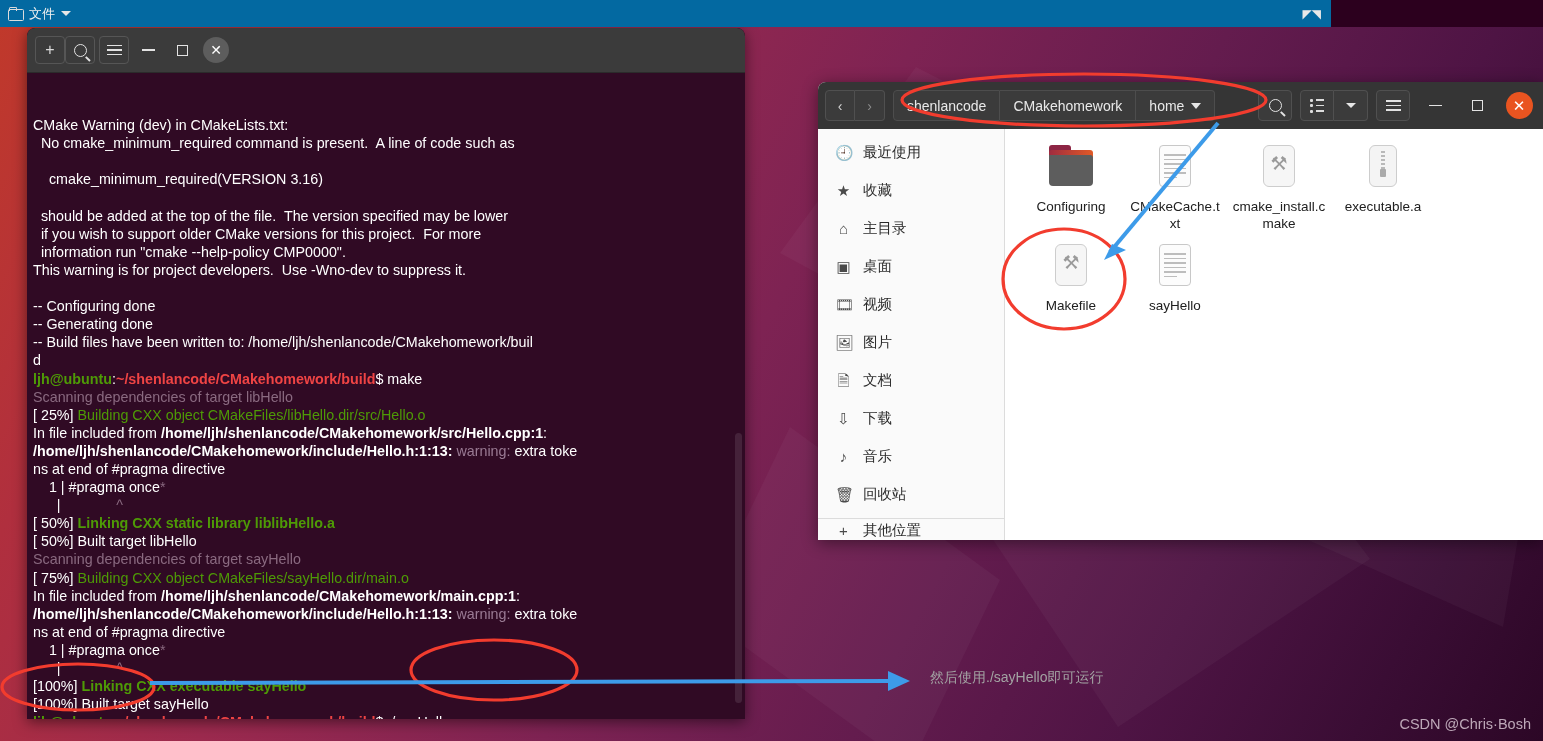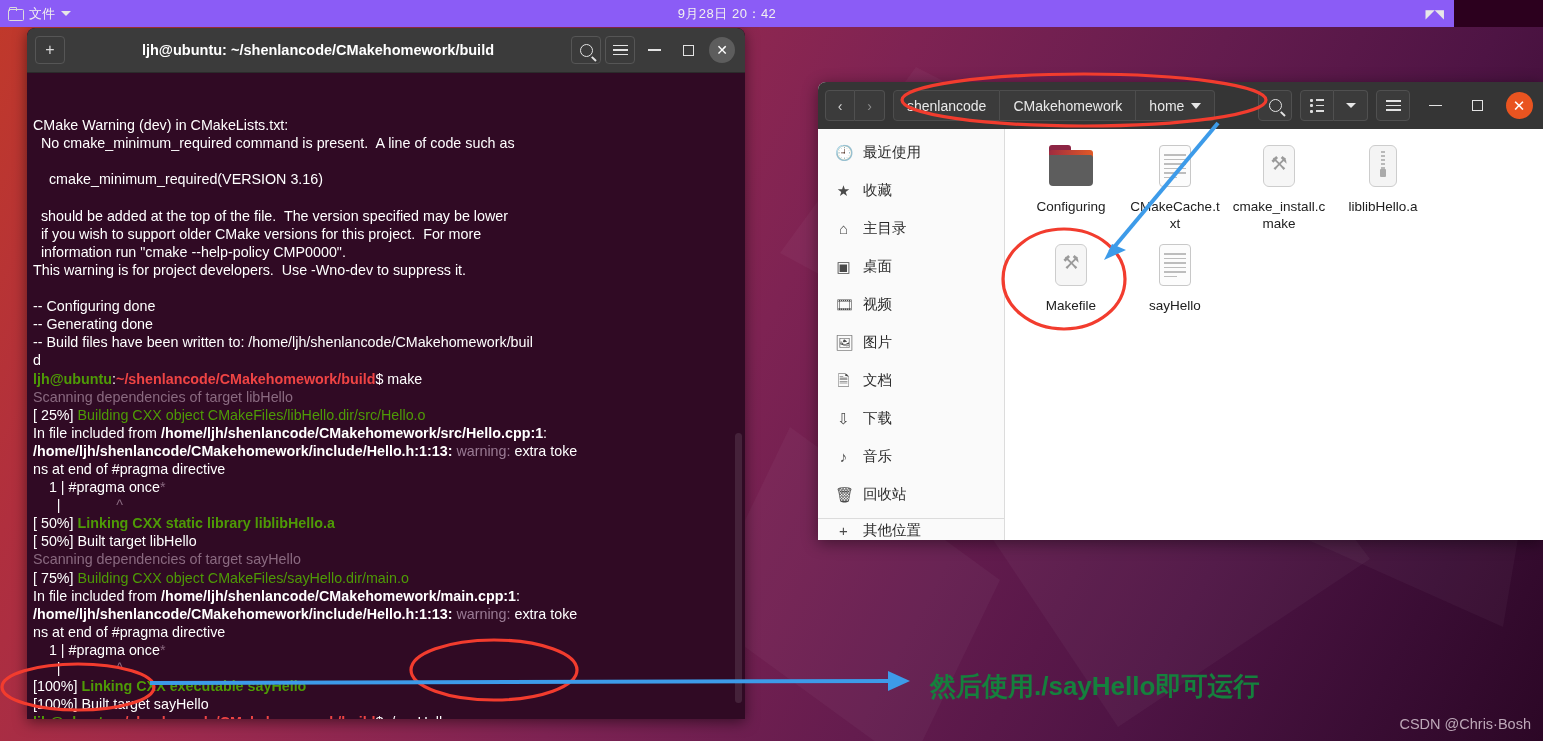--- a/index.html
+++ b/index.html
@@ -32,22 +32,22 @@
          background: rgba(255,255,255,0.028); }
   .wp3 { left: 700px; top: 400px; width: 300px; height: 340px;
          clip-path: polygon(30% 0%, 100% 45%, 70% 100%, 0% 55%);
          background: rgba(255,255,255,0.022); }
   .wp4 { left: 1180px; top: 120px; width: 380px; height: 480px;
          clip-path: polygon(20% 0%, 100% 30%, 85% 100%, 0% 70%);
          background: rgba(255,255,255,0.02); }
 
   
   #topbar {
-    position: absolute; left: 0; top: 0; width: 1454px; height: 27px;
-    background: #8b5cf6; color: #f2f1f0;
+    position: absolute; left: 0; top: 0; width: 1331px; height: 27px;
+    background: #0369a1; color: #f2f1f0;
     display: flex; align-items: center;
     font-size: 13px;
     z-index: 100;
   }
   #topbar .tb-left { display: flex; align-items: center; gap: 6px; padding-left: 8px; }
   #topbar .tb-center {
     position: absolute; left: 0; right: 0; text-align: center;
     font-size: 13px; letter-spacing: .5px; pointer-events: none;
   }
   #topbar .tb-right { margin-left: auto; padding-right: 10px; display: flex; align-items: center; gap: 8px; }
@@ -250,59 +250,56 @@
   .ic-arch .zip i { display: block; height: 2px; background: #b9b9b9; margin-bottom: 2px; }
   .ic-arch .pull {
     position: absolute; left: 21px; top: 26px; width: 6px; height: 8px;
     background: #aaaaaa; border-radius: 1px;
   }
 
   
   #ann { position: absolute; left: 0; top: 0; width: 1543px; height: 741px;
          pointer-events: none; z-index: 60; }
   .ann-text {
-    position: absolute; color: #15803d; font-size: 26px;
+    position: absolute; color: #a3a3a3; font-size: 14px;
     font-family: "Liberation Sans","DejaVu Sans", sans-serif;
     white-space: nowrap;
-    font-weight: bold;
   }
   #watermark {
     position: absolute; right: 12px; bottom: 9px;
     color: #bda8b8; font-size: 14.5px; z-index: 70;
     font-family: "Liberation Sans", sans-serif;
   }
 </style>
 </head>
 <body>
 
 <div id="topbar">
   <div class="tb-left">
     <span class="files-icon"></span>
     <span>文件</span>
     <span class="caret-down"></span>
   </div>
-  <div class="tb-center">9月28日  20：42</div>
   <div class="tb-right">
     <span class="sys-icon">◤◥</span>
   </div>
 </div>
 
 <div id="desktop">
   <div class="wp-shape wp1"></div>
   <div class="wp-shape wp2"></div>
   <div class="wp-shape wp3"></div>
   <div class="wp-shape wp4"></div>
 </div>
 
 <div id="terminal">
   <div id="term-titlebar">
     <div class="tbtn">
       <span>+</span>
     </div>
-    <div id="term-title">ljh@ubuntu: ~/shenlancode/CMakehomework/build</div>
     <div class="tb-ctrls">
       <div class="tbtn">
         <span class="mag"></span>
       </div>
       <div class="tbtn">
         <span class="icon-burger">
             <i></i>
             <i></i>
             <i></i>
           </span>
@@ -463,21 +460,21 @@
               <span class="zip">
                 <i></i>
                 <i></i>
                 <i></i>
                 <i></i>
                 <i></i>
                 <i></i>
               </span>
               <span class="pull"></span>
             </span>
-            <span class="glabel">liblibHello.a</span>
+            <span class="glabel">executable.a</span>
           </div>
           <div class="gitem">
             <span class="ic ic-tool">
               <span class="sheet"></span>
               <span class="hammer">⚒</span>
             </span>
             <span class="glabel">Makefile</span>
           </div>
           <div class="gitem">
             <span class="ic ic-doc">

